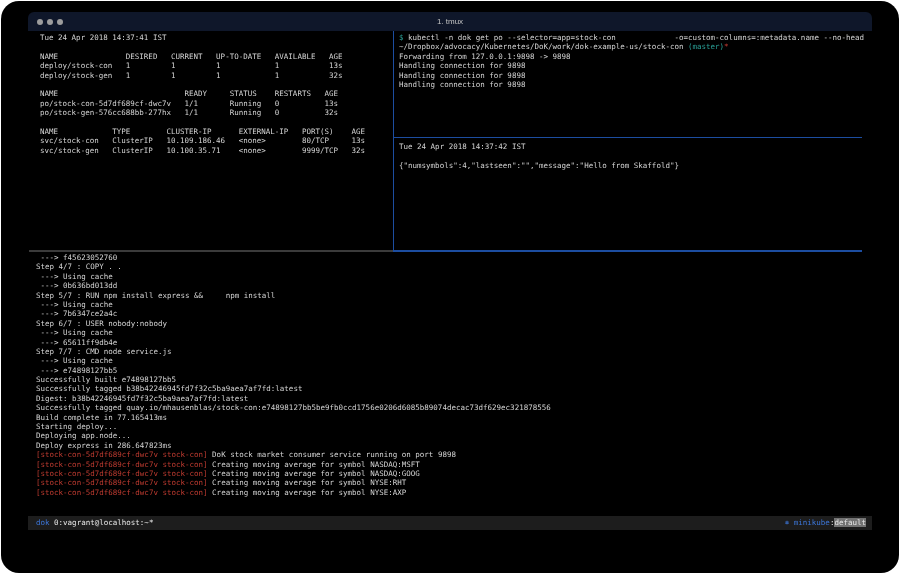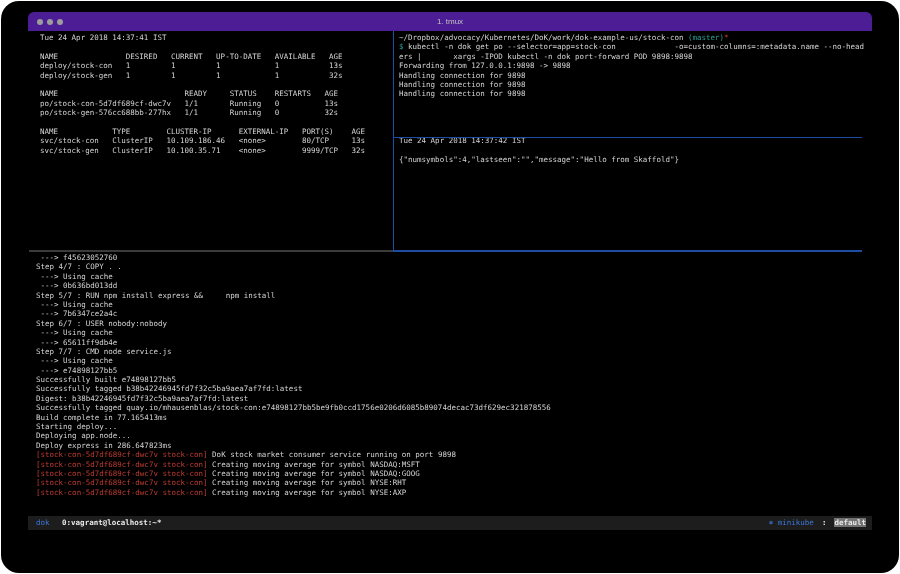--- a/index.html
+++ b/index.html
@@ -1,41 +1,41 @@
 <!DOCTYPE html>
 <html><head>
 <meta charset="utf-8">
 <style>
   * { margin:0; padding:0; box-sizing:border-box; }
   html,body { width:900px; height:574px; background:#ffffff; position:relative; overflow:hidden;
               font-family:"DejaVu Sans Mono", monospace; }
   .screen { position:absolute; left:1px; top:1px; width:898px; height:572px;
             background:#000000; border-radius:18px; }
   .abs { position:absolute; }
-  .titlebar { left:28px; top:12px; width:844px; height:19px; background:#4c1d95;
+  .titlebar { left:28px; top:12px; width:844px; height:19px; background:#0f172a;
               border-radius:6px 6px 0 0; display:flex; align-items:center; }
   .lights { display:flex; gap:4px; padding-left:9px; position:relative; z-index:2; }
   .light { width:6px; height:6px; border-radius:50%; background:#9d9d9d; display:block; }
   .title { position:absolute; left:0; right:0; text-align:center;
            font:8px "Liberation Sans", sans-serif; color:#c2c2c2; }
   .pane { font:7.5px/9.4px "DejaVu Sans Mono", monospace; color:#d4d4d4;
           overflow:hidden; }
   .tline { height:9.4px; white-space:pre; }
   .c-cyan { color:#2aa198; }
   .c-red  { color:#bf3b30; }
   .c-blue { color:#3c76d9; }
-  .c-bold { color:#e9e9e9; font-weight:bold;margin-left:8px; }
+  .c-bold { color:#e9e9e9; font-weight:normal; }
   .b-chip { background:#737373; }
   .vdiv       { left:393px; top:31px;  width:1px;  height:219px; background:#1c4da0; }
   .hdiv-r     { left:394px; top:137px; width:468px; height:1px;  background:#1c4da0; }
   .hdiv-main-l{ left:29px;  top:250px; width:364px; height:2px;  background:#3b3b3b; }
   .hdiv-main-r{ left:393px; top:250px; width:469px; height:2px;  background:#1c4da0; }
   .pane-tl { left:40px;  top:33px;  width:356px; height:216px; }
   .pane-tr { left:399px; top:33px;  width:467px; height:103px; }
-  .pane-mr { left:399px; top:136px; width:467px; height:107px; }
+  .pane-mr { left:399px; top:142px; width:467px; height:107px; }
   .pane-bt { left:36px;  top:253px; width:830px; height:260px; }
   .statusbar { left:28px; top:516px; width:844px; height:14px; background:#1d1d1d;
                display:flex; justify-content:space-between; align-items:center;
                padding:0 6px 0 8px; font:7.5px/14px "DejaVu Sans Mono","DejaVu Sans", monospace; }
   .statusbar .tline { height:14px; line-height:14px; }
 </style>
 </head>
 <body>
 
 <div class="screen"></div>
@@ -59,23 +59,22 @@
     <div class="tline">NAME                            READY     STATUS    RESTARTS   AGE</div>
     <div class="tline">po/stock-con-5d7df689cf-dwc7v   1/1       Running   0          13s</div>
     <div class="tline">po/stock-gen-576cc688bb-277hx   1/1       Running   0          32s</div>
     <div class="tline"></div>
     <div class="tline">NAME            TYPE        CLUSTER-IP      EXTERNAL-IP   PORT(S)    AGE</div>
     <div class="tline">svc/stock-con   ClusterIP   10.109.186.46   &lt;none&gt;        80/TCP     13s</div>
     <div class="tline">svc/stock-gen   ClusterIP   10.100.35.71    &lt;none&gt;        9999/TCP   32s</div>
   </div>
 
 <div class="abs pane pane-tr">
+    <div class="tline"><span class="c-cyan">$</span><span> kubectl -n dok get po --selector=app=stock-con             -o=custom-columns=:metadata.name --no-head</span></div>
     <div class="tline"><span>~/Dropbox/advocacy/Kubernetes/DoK/work/dok-example-us/stock-con </span><span class="c-cyan">(master)</span><span class="c-red">*</span></div>
-    <div class="tline"><span class="c-cyan">$</span><span> kubectl -n dok get po --selector=app=stock-con             -o=custom-columns=:metadata.name --no-head</span></div>
-    <div class="tline">ers |       xargs -IPOD kubectl -n dok port-forward POD 9898:9898</div>
     <div class="tline">Forwarding from 127.0.0.1:9898 -&gt; 9898</div>
     <div class="tline">Handling connection for 9898</div>
     <div class="tline">Handling connection for 9898</div>
     <div class="tline">Handling connection for 9898</div>
   </div>
 
 <div class="abs pane pane-mr">
     <div class="tline">Tue 24 Apr 2018 14:37:42 IST</div>
     <div class="tline"></div>
     <div class="tline">{"numsymbols":4,"lastseen":"","message":"Hello from Skaffold"}</div>

